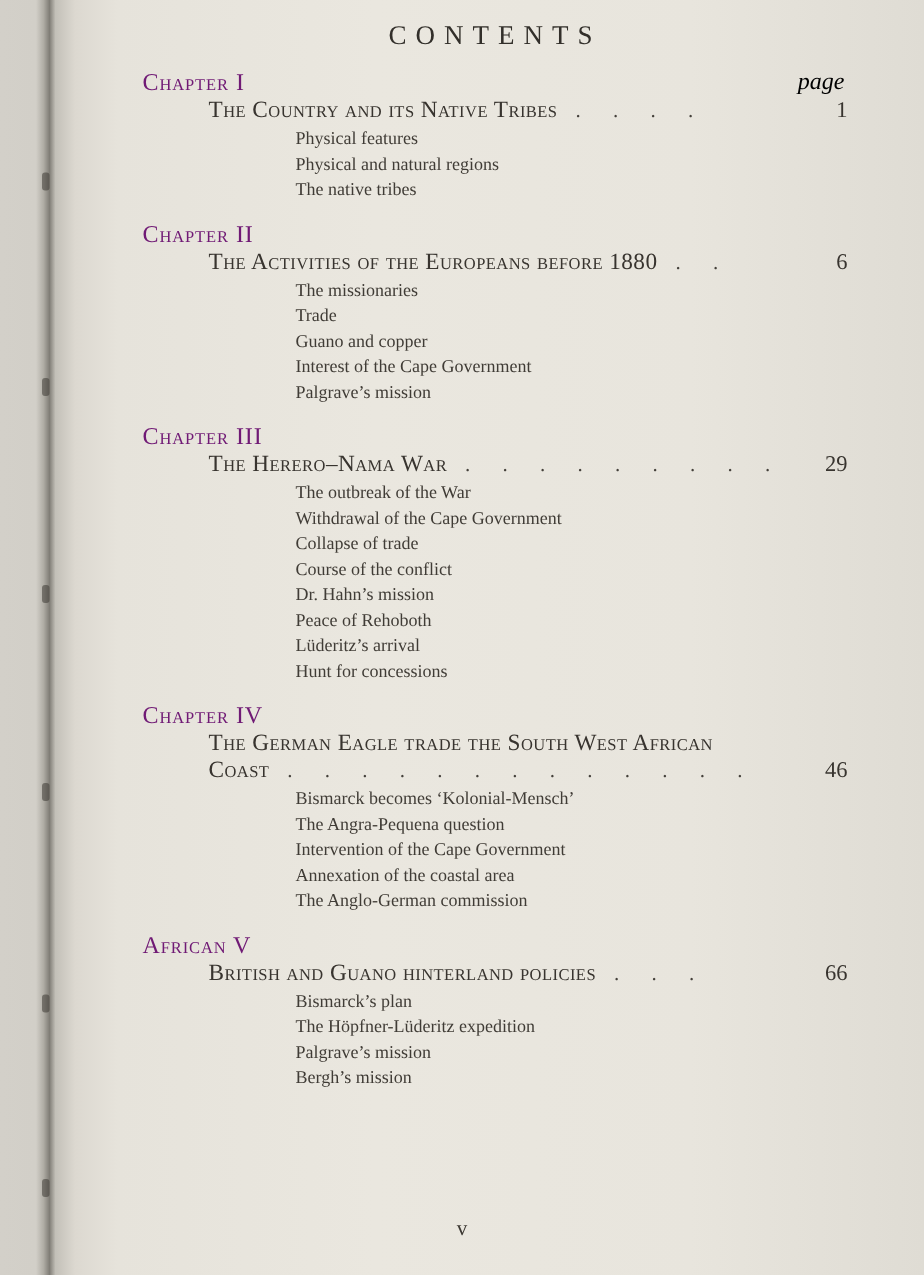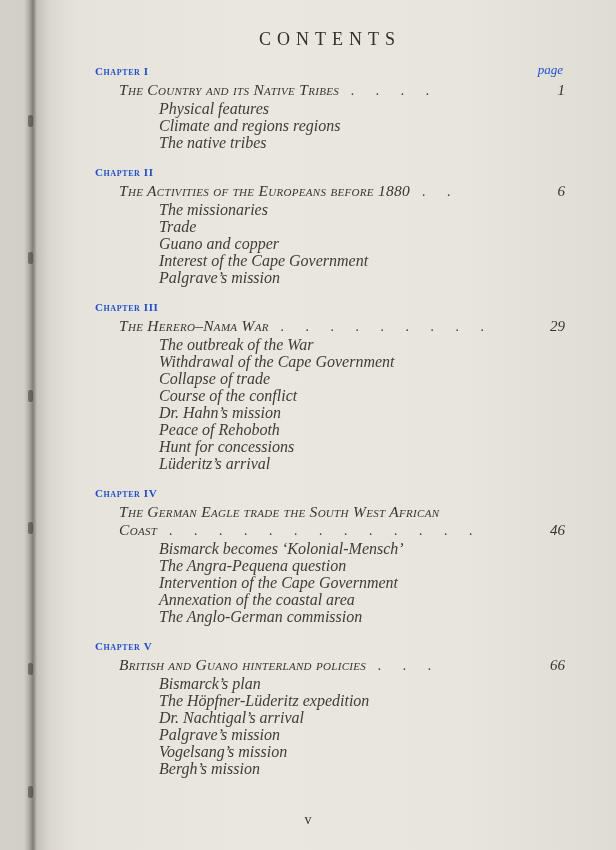--- a/index.html
+++ b/index.html
@@ -23,51 +23,49 @@
         #e8e5dd 460px, #dfdcd4 616px);
   }
   .binding-mark {
     position: absolute;
     left: 28px; width: 5px; height: 12px;
     background: rgba(62, 58, 52, 0.55);
     border-radius: 2px;
   }
   .content {
     position: absolute;
-    top: 16px; left: 95px; width: 470px;
+    top: 0; left: 95px; width: 470px;
   }
   .toc-title {
     text-align: center;
     margin-top: 13px;
     font-size: 18px;
     letter-spacing: 6px;
     color: #322f2a;
   }
   .page-col-label {
     position: absolute;
     top: 46px; right: 2px;
     font-style: italic;
-    font-size: 13px;
-    color: #1d4ed8;
+    font-size: 16px;
+    color: #000000;
   }
   .chapter { margin-top: 12px; }
   .chapter-heading {
     font-variant: small-caps;
-    font-size: 11px;
+    font-size: 16px;
     letter-spacing: 0.6px;
     line-height: 19px;
-    color: #1d4ed8;
-    font-weight: bold;
+    color: #701a75;
   }
   .section-row {
     display: flex;
     align-items: baseline;
-    margin-left: 24px;
+    margin-left: 44px;
     line-height: 18px;
-    font-style: italic;
   }
   .sec-title {
     font-variant: small-caps;
     font-size: 15.5px;
     letter-spacing: 0.3px;
     color: #38342f;
     white-space: nowrap;
   }
   .dots {
     flex: 1;
@@ -78,25 +76,24 @@
     font-size: 14px;
     color: #44403a;
   }
   .pagenum {
     min-width: 30px;
     text-align: right;
     font-size: 15px;
     color: #38342f;
   }
   .subsection {
-    margin-left: 64px;
-    font-size: 16px;
+    margin-left: 102px;
+    font-size: 12px;
     line-height: 17px;
     color: #403c36;
-    font-style: italic;
   }
   .footer {
     position: absolute;
     left: 0; right: 0; bottom: 22px;
     text-align: center;
     font-size: 14px;
     color: #3c3832;
   }
 </style>
 </head>
@@ -116,21 +113,21 @@
   <div class="page-col-label">page</div>
 
   <div class="chapter">
     <div class="chapter-heading">Chapter I</div>
     <div class="section-row">
       <span class="sec-title">The Country and its Native Tribes</span>
       <span class="dots">. . . .</span>
       <span class="pagenum">1</span>
     </div>
     <div class="subsection">Physical features</div>
-    <div class="subsection">Climate and regions regions</div>
+    <div class="subsection">Physical and natural regions</div>
     <div class="subsection">The native tribes</div>
   </div>
 
   <div class="chapter">
     <div class="chapter-heading">Chapter II</div>
     <div class="section-row">
       <span class="sec-title">The Activities of the Europeans before 1880</span>
       <span class="dots">. .</span>
       <span class="pagenum">6</span>
     </div>
@@ -147,50 +144,48 @@
       <span class="sec-title">The Herero–Nama War</span>
       <span class="dots">. . . . . . . . .</span>
       <span class="pagenum">29</span>
     </div>
     <div class="subsection">The outbreak of the War</div>
     <div class="subsection">Withdrawal of the Cape Government</div>
     <div class="subsection">Collapse of trade</div>
     <div class="subsection">Course of the conflict</div>
     <div class="subsection">Dr. Hahn’s mission</div>
     <div class="subsection">Peace of Rehoboth</div>
+    <div class="subsection">Lüderitz’s arrival</div>
     <div class="subsection">Hunt for concessions</div>
-    <div class="subsection">Lüderitz’s arrival</div>
   </div>
 
   <div class="chapter">
     <div class="chapter-heading">Chapter IV</div>
     <div class="section-row">
       <span class="sec-title">The German Eagle trade the South West African</span>
     </div>
     <div class="section-row">
       <span class="sec-title">Coast</span>
       <span class="dots">. . . . . . . . . . . . .</span>
       <span class="pagenum">46</span>
     </div>
     <div class="subsection">Bismarck becomes ‘Kolonial-Mensch’</div>
     <div class="subsection">The Angra-Pequena question</div>
     <div class="subsection">Intervention of the Cape Government</div>
     <div class="subsection">Annexation of the coastal area</div>
     <div class="subsection">The Anglo-German commission</div>
   </div>
 
   <div class="chapter">
-    <div class="chapter-heading">Chapter V</div>
+    <div class="chapter-heading">African V</div>
     <div class="section-row">
       <span class="sec-title">British and Guano hinterland policies</span>
       <span class="dots">. . .</span>
       <span class="pagenum">66</span>
     </div>
     <div class="subsection">Bismarck’s plan</div>
     <div class="subsection">The Höpfner-Lüderitz expedition</div>
-    <div class="subsection">Dr. Nachtigal’s arrival</div>
     <div class="subsection">Palgrave’s mission</div>
-    <div class="subsection">Vogelsang’s mission</div>
     <div class="subsection">Bergh’s mission</div>
   </div>
 </div>
 
 <div class="footer">v</div>
 
 </body></html>

